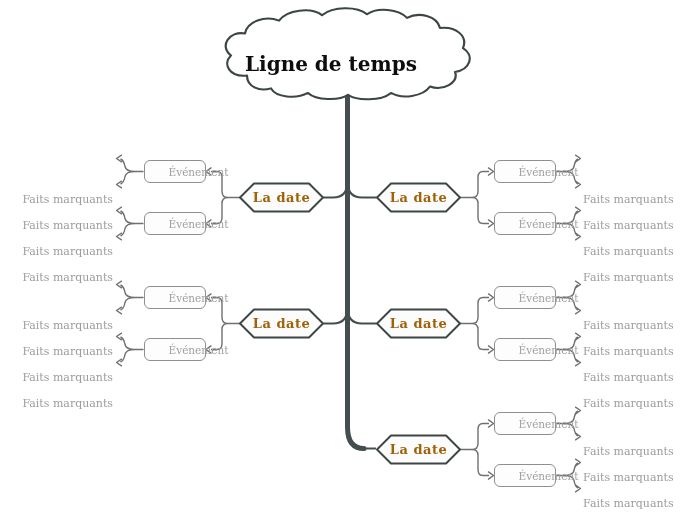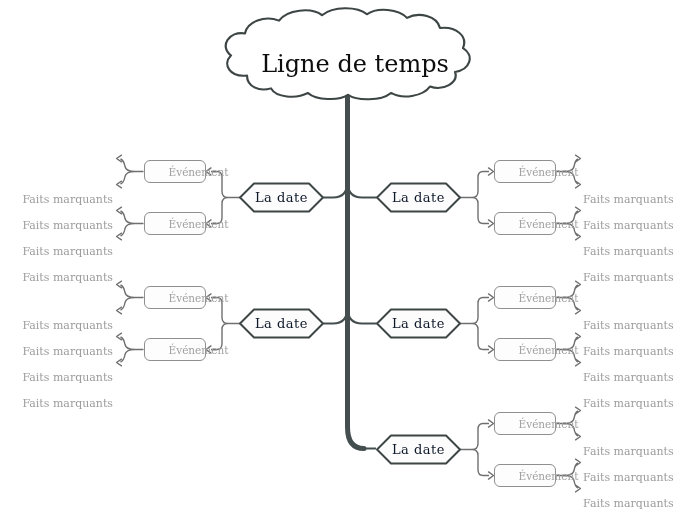--- a/index.html
+++ b/index.html
@@ -5,27 +5,27 @@
   html,body{margin:0;padding:0;}
   body{
     width:697px;height:520px;background:#ffffff;
     font-family:"DejaVu Serif","Liberation Serif",serif;
     overflow:hidden;
   }
   #canvas{position:relative;width:697px;height:520px;background:#ffffff;}
   #links-svg{position:absolute;left:0;top:0;}
   .title{
     position:absolute;width:220px;height:30px;line-height:30px;
-    text-align:center;font-weight:400;font-size:24px;color:#0d0d0d;
+    font-weight:700;font-size:20px;color:#0d0d0d;
     letter-spacing:0px;
   }
   .hexlab{
     position:absolute;width:83px;height:26px;
     display:flex;align-items:center;justify-content:center;
-    font-weight:400;font-size:13px;letter-spacing:0.5px;color:#0f172a;
+    font-weight:700;font-size:13px;letter-spacing:0.5px;color:#a16207;
   }
   .event{
     position:absolute;width:62px;height:23px;box-sizing:border-box;
     border:1.4px solid #8f8f8f;border-radius:6px;background:#fdfdfd;
     display:flex;align-items:center;justify-content:center;
     font-size:10.5px;color:#a0a0a0;white-space:nowrap;padding-left:48px;
   }
   .fact{
     position:absolute;font-size:11px;line-height:14px;color:#9c9c9c;
     white-space:nowrap;

